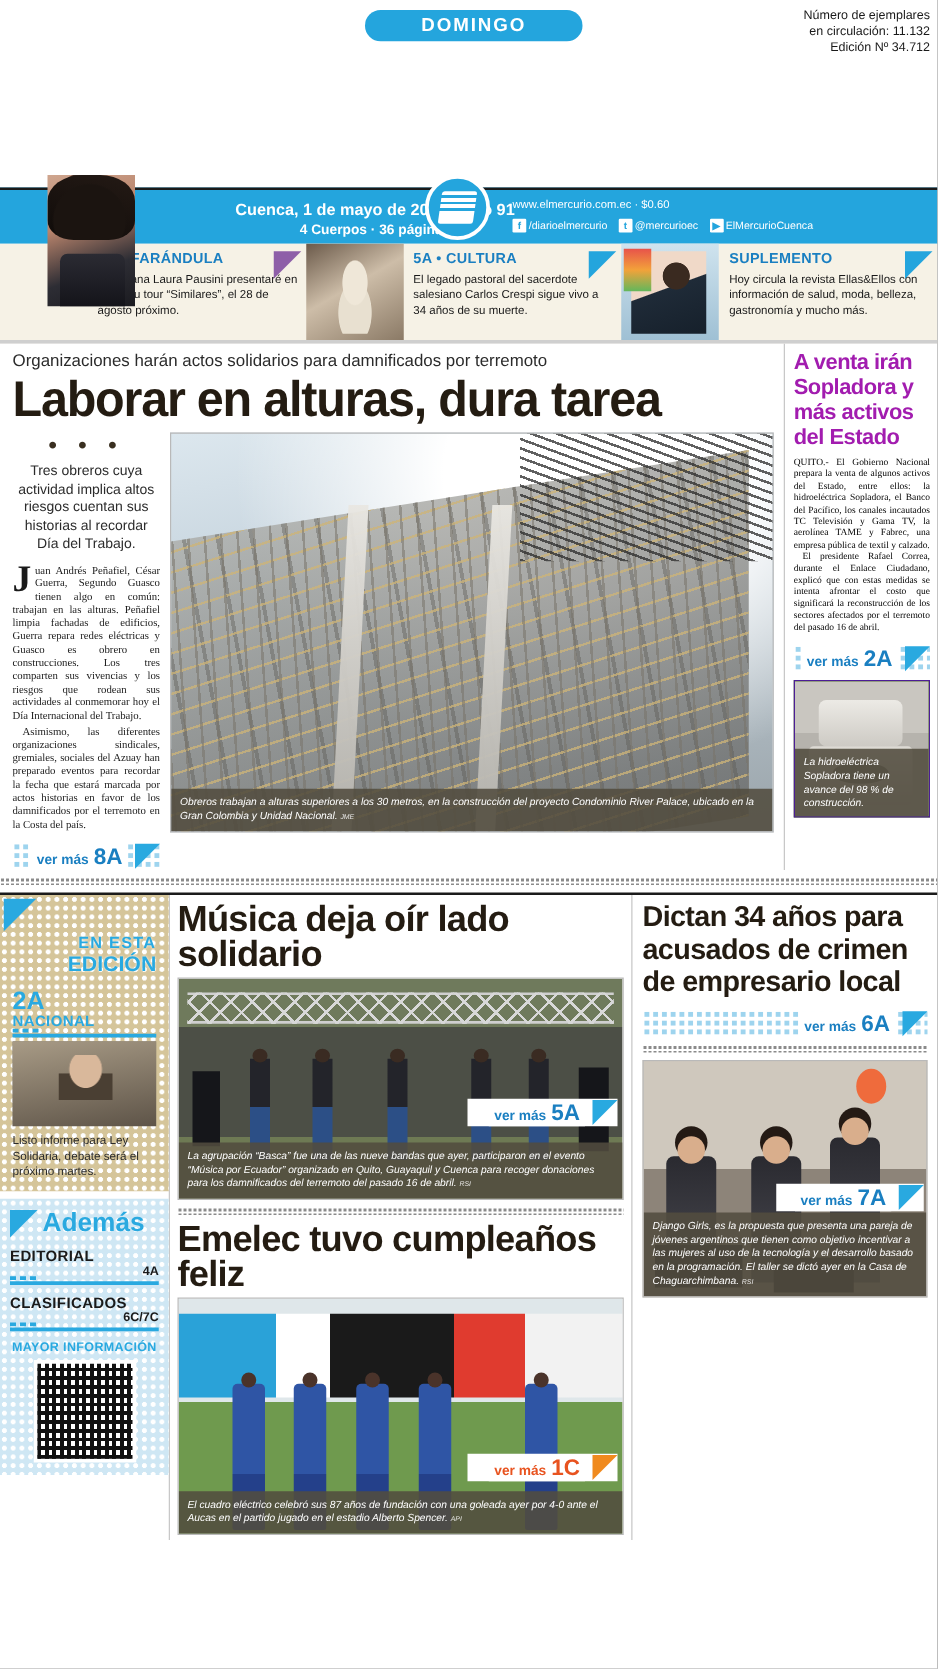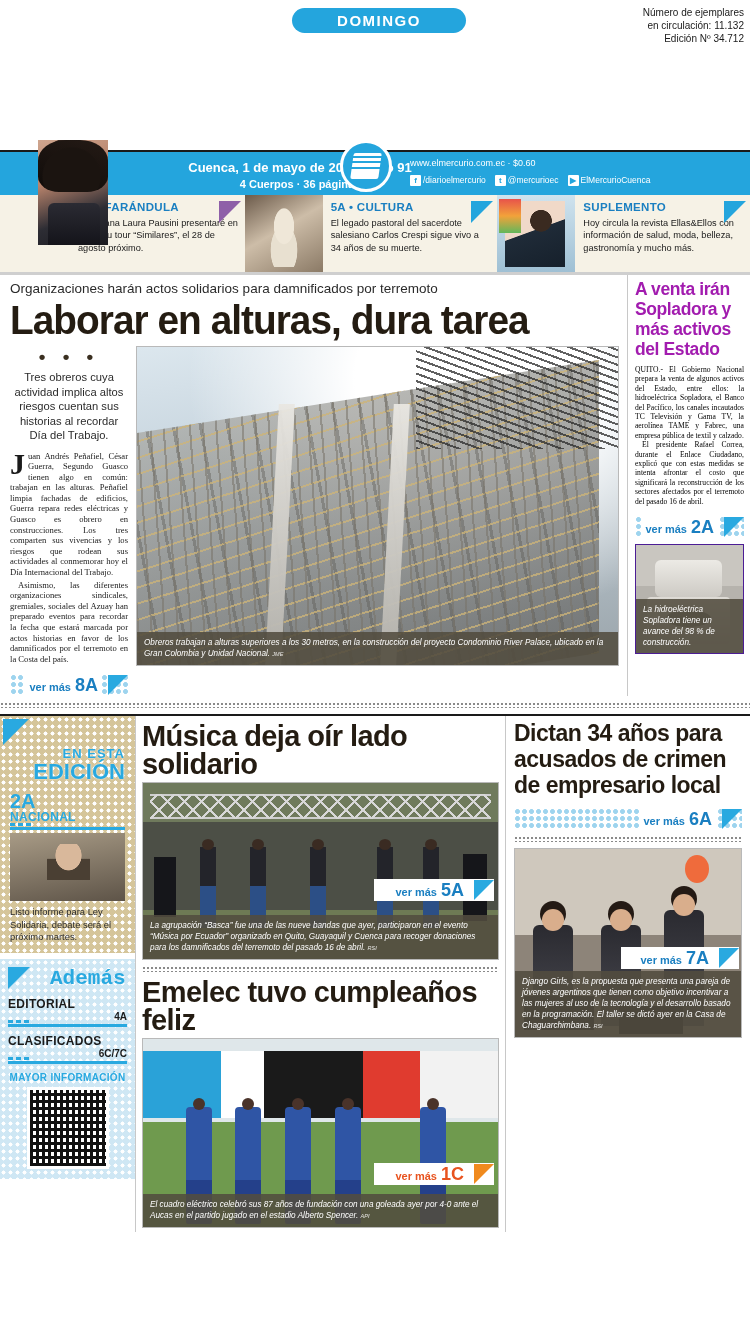--- a/index.html
+++ b/index.html
@@ -205,21 +205,21 @@
   .mid{ width:371px; border-left:1px solid #c8c8c8; border-right:1px solid #c8c8c8; padding:4px 6px;}
   .rgt{ width:244px; padding:4px 8px 0 8px;}
 
   .ede-box{ background:#d6c79b; position:relative; padding:30px 10px 10px;
             background-image:radial-gradient(#ffffff 40%, transparent 41%);
             background-size:7px 7px; background-color:#d5c59a; }
   .corner-tri{ position:absolute; left:3px; top:3px; width:0;height:0;
                border-top:26px solid #29a9e0; border-right:26px solid transparent;}
   .ede-t1{ color:#29a9e0; font-size:13px; font-weight:bold; text-align:right; letter-spacing:1px;
            text-shadow:0 0 2px #fff; }
-  .ede-t2{ color:#29a9e0; font-size:22px; font-weight:bold; text-align:right; line-height:22px;
+  .ede-t2{ color:#29a9e0; font-size:17px; font-weight:bold; text-align:right; line-height:22px;
            text-shadow:0 0 2px #fff; }
   .ede-item{ margin-top:10px; }
   .pg-num{ color:#29a9e0; font-size:20px; font-weight:bold; line-height:17px; }
   .pg-sec{ color:#29a9e0; font-size:12px; font-weight:bold; line-height:14px; letter-spacing:.3px;}
   .mini-rule{ height:3px; margin:3px 0 0; background:#29a9e0; position:relative;}
   .mini-rule:before{ content:""; position:absolute; left:0; top:-4px; width:22px; height:3px;
                      background-image:linear-gradient(90deg,#29a9e0 0 5px, transparent 5px 8px);
                      background-size:8px 3px;}
   .ede-photo{ height:68px; background:#8a8276; margin-top:3px; position:relative; overflow:hidden;}
   .p-man{ position:absolute; inset:0; background:linear-gradient(170deg,#a89b86,#5e5448);}
@@ -229,21 +229,21 @@
   .p-house{ position:absolute; inset:0; background:linear-gradient(180deg,#efe9df,#c9bfae);}
   .p-house:after{ content:""; position:absolute; left:8%; top:30%; width:24%; height:62%;
      background:linear-gradient(180deg,#3a4048,#22262c);}
   .p-house:before{ content:""; position:absolute; right:0; top:0; width:62%; height:56%;
      background:repeating-linear-gradient(-25deg,#8a6a48 0 5px, #c9ac86 5px 11px);}
   .ede-txt{ font-size:9.4px; line-height:12.2px; color:#2b2b2b; margin-top:5px; }
 
   .ademas{ background:#cfe8f5; margin-top:6px; padding:8px 8px 10px; position:relative;
            background-image:radial-gradient(#ffffff 40%, transparent 41%);
            background-size:7px 7px; background-color:#cfe7f4;}
-  .ademas-top{ display:flex; align-items:center; gap:20px;font-family:Liberation Mono, monospace; }
+  .ademas-top{ display:flex; align-items:center; gap:4px; }
   .ad-tri{ width:0;height:0;border-top:22px solid #29a9e0; border-right:22px solid transparent;}
   .ad-title{ color:#29a9e0; font-size:21px; font-weight:bold; }
   .ad-row{ margin-top:7px; }
   .ad-name{ font-size:12px; font-weight:bold; color:#1a1a1a; letter-spacing:.3px;}
   .ad-pg{ font-size:10px; font-weight:bold; text-align:right; color:#1a1a1a;}
   .ad-line{ height:3px; background:#29a9e0; margin-top:2px; position:relative;}
   .ad-line:before{ content:""; position:absolute; left:0; top:-4px; width:22px; height:3px;
      background-image:linear-gradient(90deg,#29a9e0 0 5px, transparent 5px 8px);
      background-size:8px 3px;}
   .mayor{ color:#29a9e0; font-size:10px; font-weight:bold; text-align:center; margin-top:8px;

